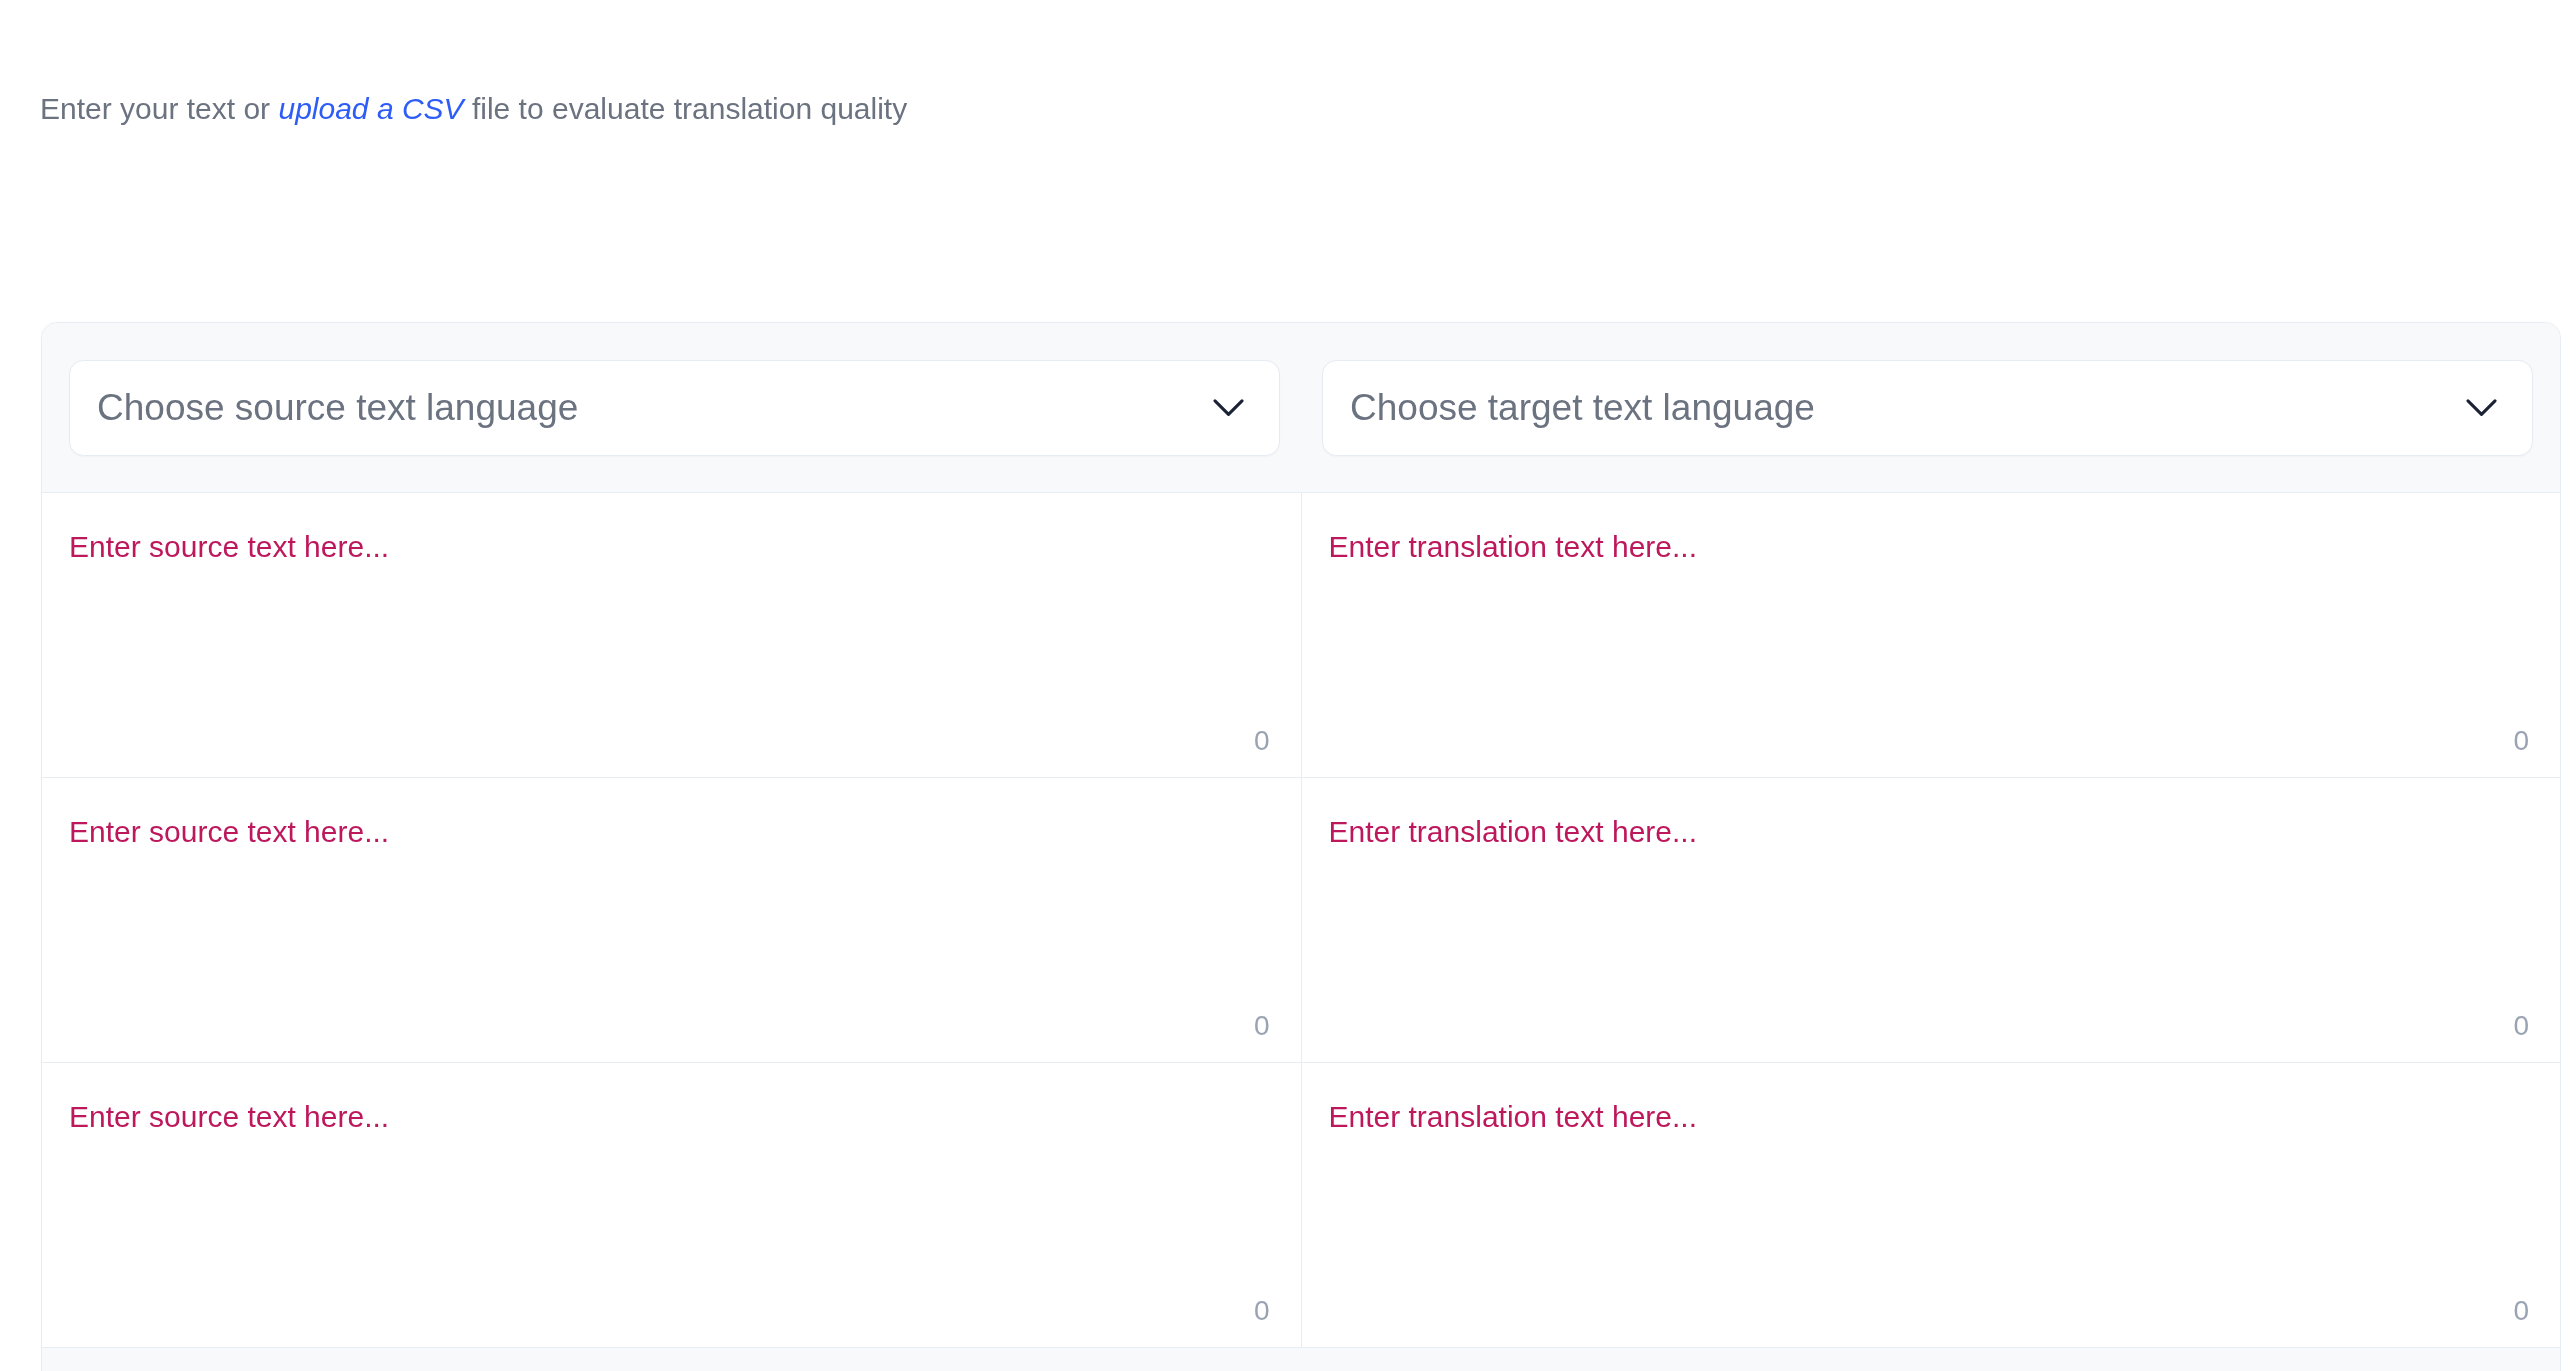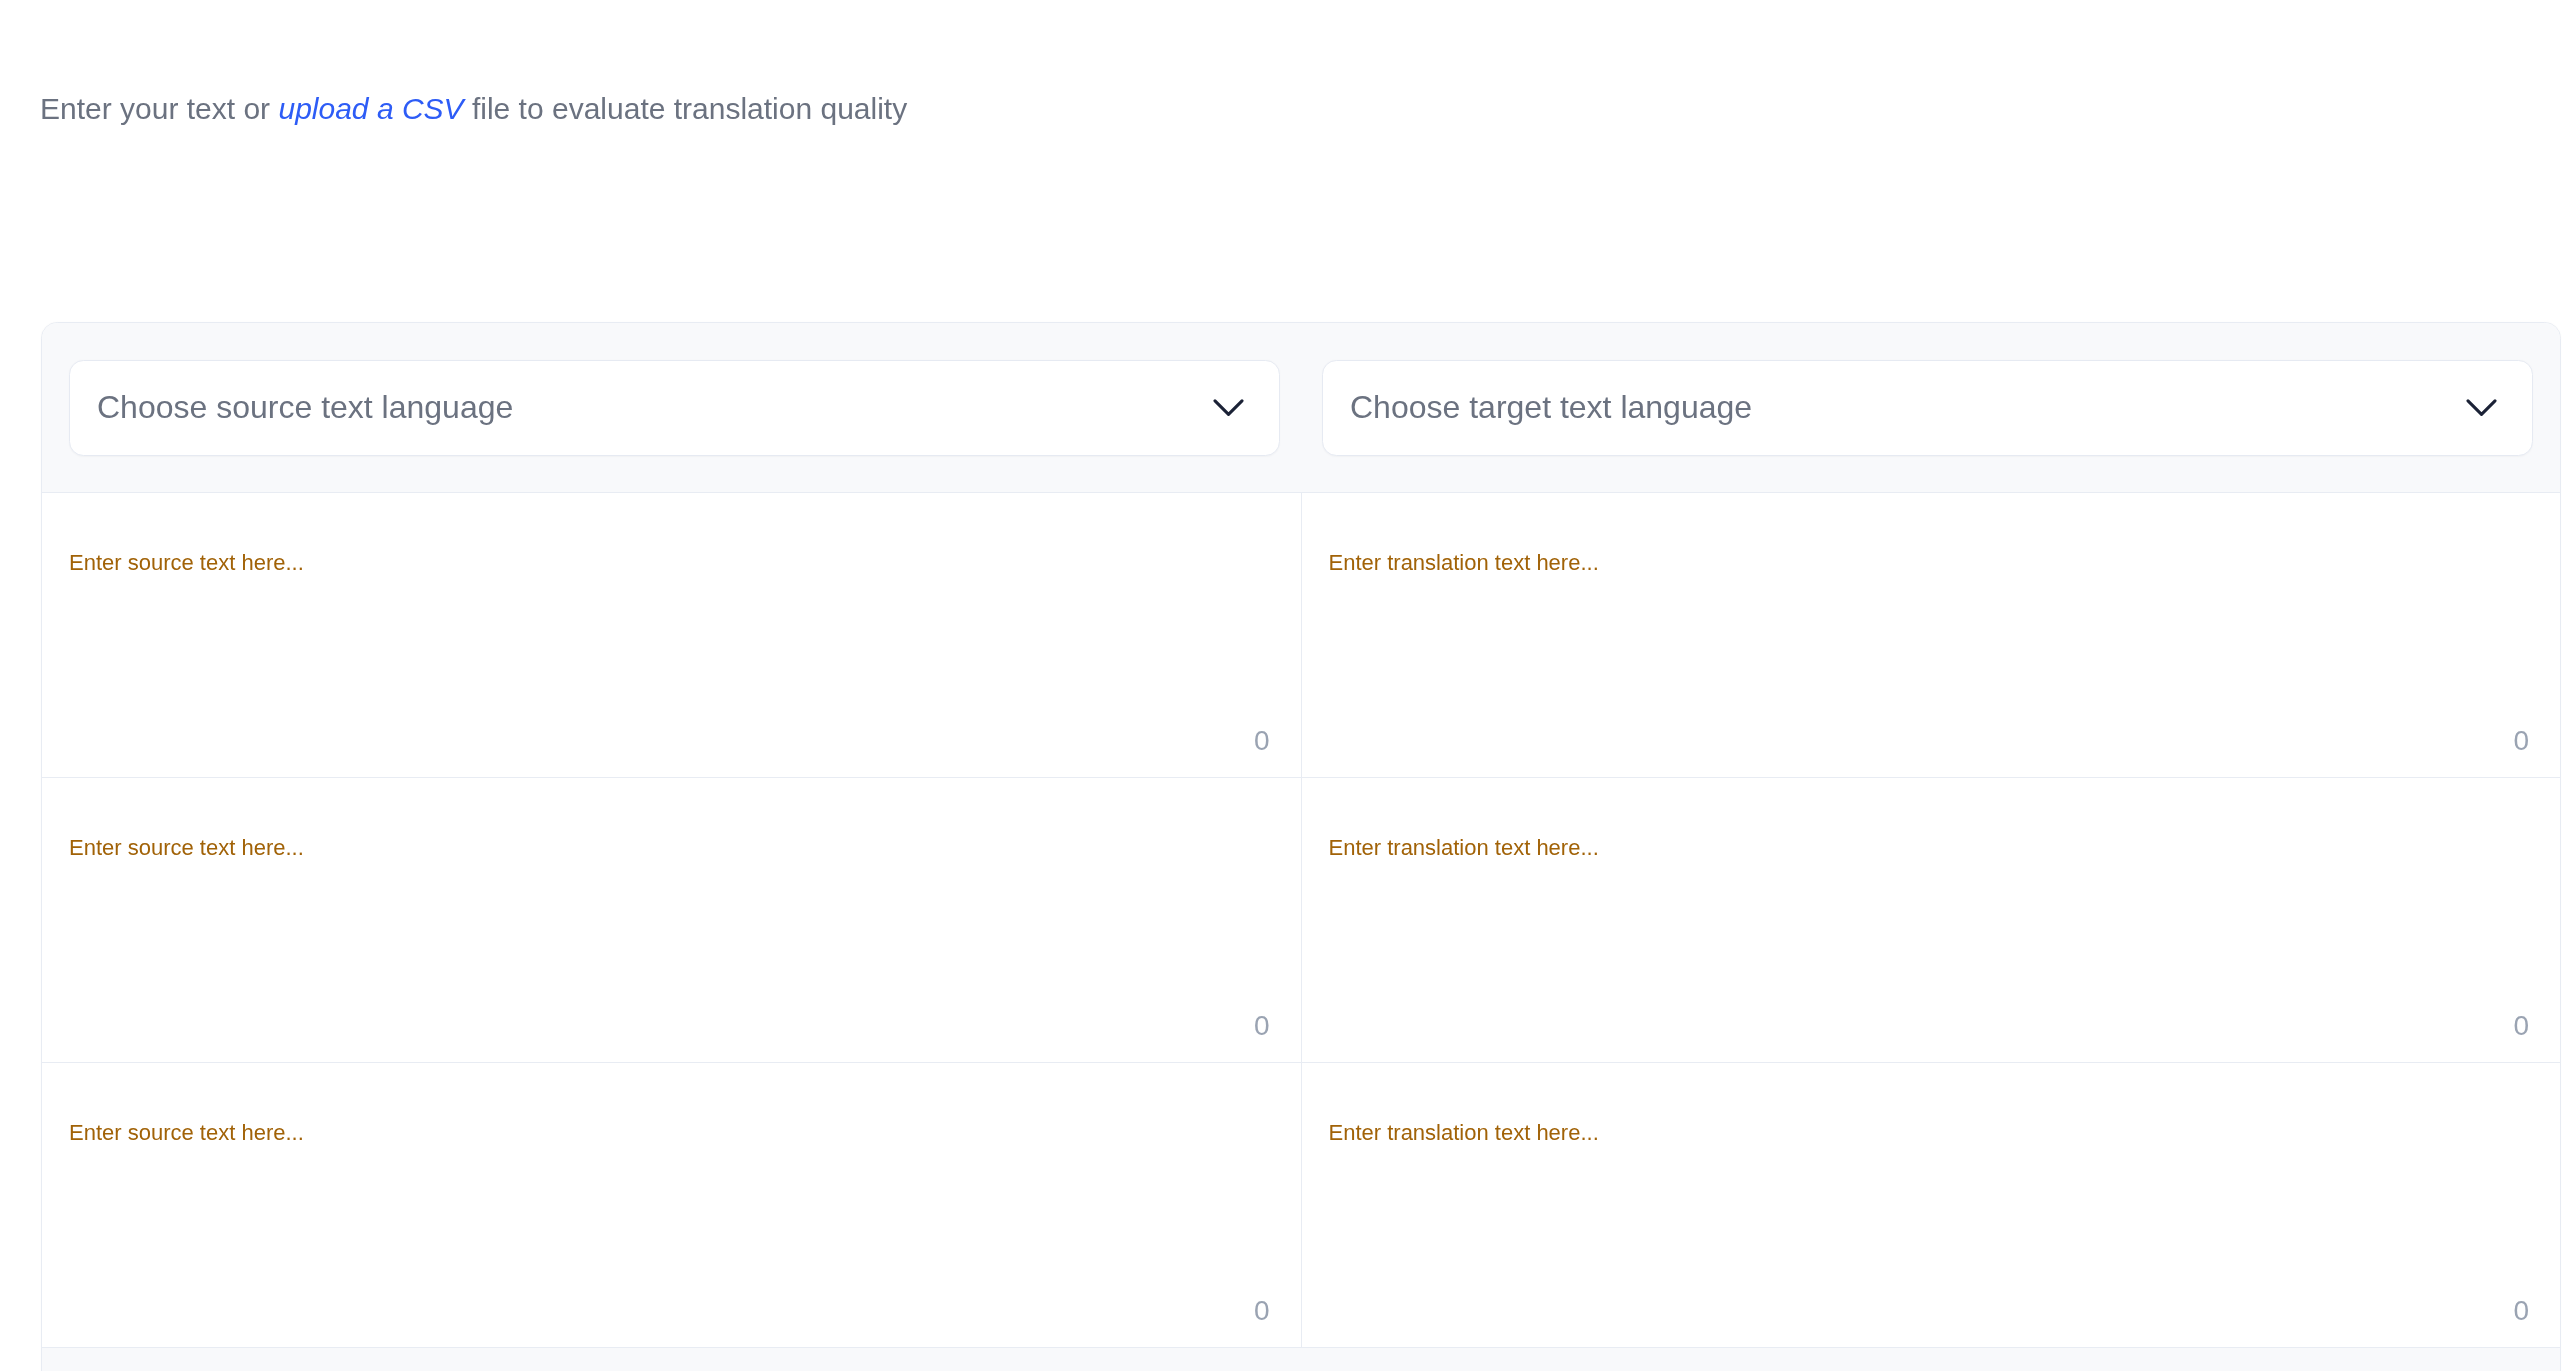--- a/index.html
+++ b/index.html
@@ -85,21 +85,21 @@
   }
   .select-box {
     width: 100%;
     height: 96px;
     background: #ffffff;
     border: 1.8px solid #e6eaf2;
     border-radius: 14.5px;
     display: flex;
     align-items: center;
     padding: 0 33px 0 27px;
-    font-size: 32px;
+    font-size: 37px;
     color: #6b7280;
     cursor: pointer;
     user-select: none;
     box-shadow: 0 0.9px 1.8px rgba(16,24,40,0.03);
   }
   .select-label {
     flex: 1 1 auto;
     white-space: nowrap;
     overflow: hidden;
   }
@@ -123,25 +123,24 @@
   .row:last-child { border-bottom: 1.8px solid #e8ecf3; }
   .cell {
     flex: 1 1 0;
     position: relative;
     padding: 34px 33px 0 27px;
     background: #ffffff;
     cursor: text;
   }
   .cell.left { border-right: 1.8px solid #e8ecf3; }
   .cell-placeholder {
-    font-size: 22px;
+    font-size: 30px;
     line-height: 1.35;
-    color: #a16207;
-    white-space: nowrap;
-    margin-top: 21px;
+    color: #be185d;
+    white-space: nowrap;
   }
   .cell-counter {
     position: absolute;
     right: 31px;
     bottom: 20px;
     font-size: 28px;
     color: #9aa3b2;
     text-align: right;
   }
 

